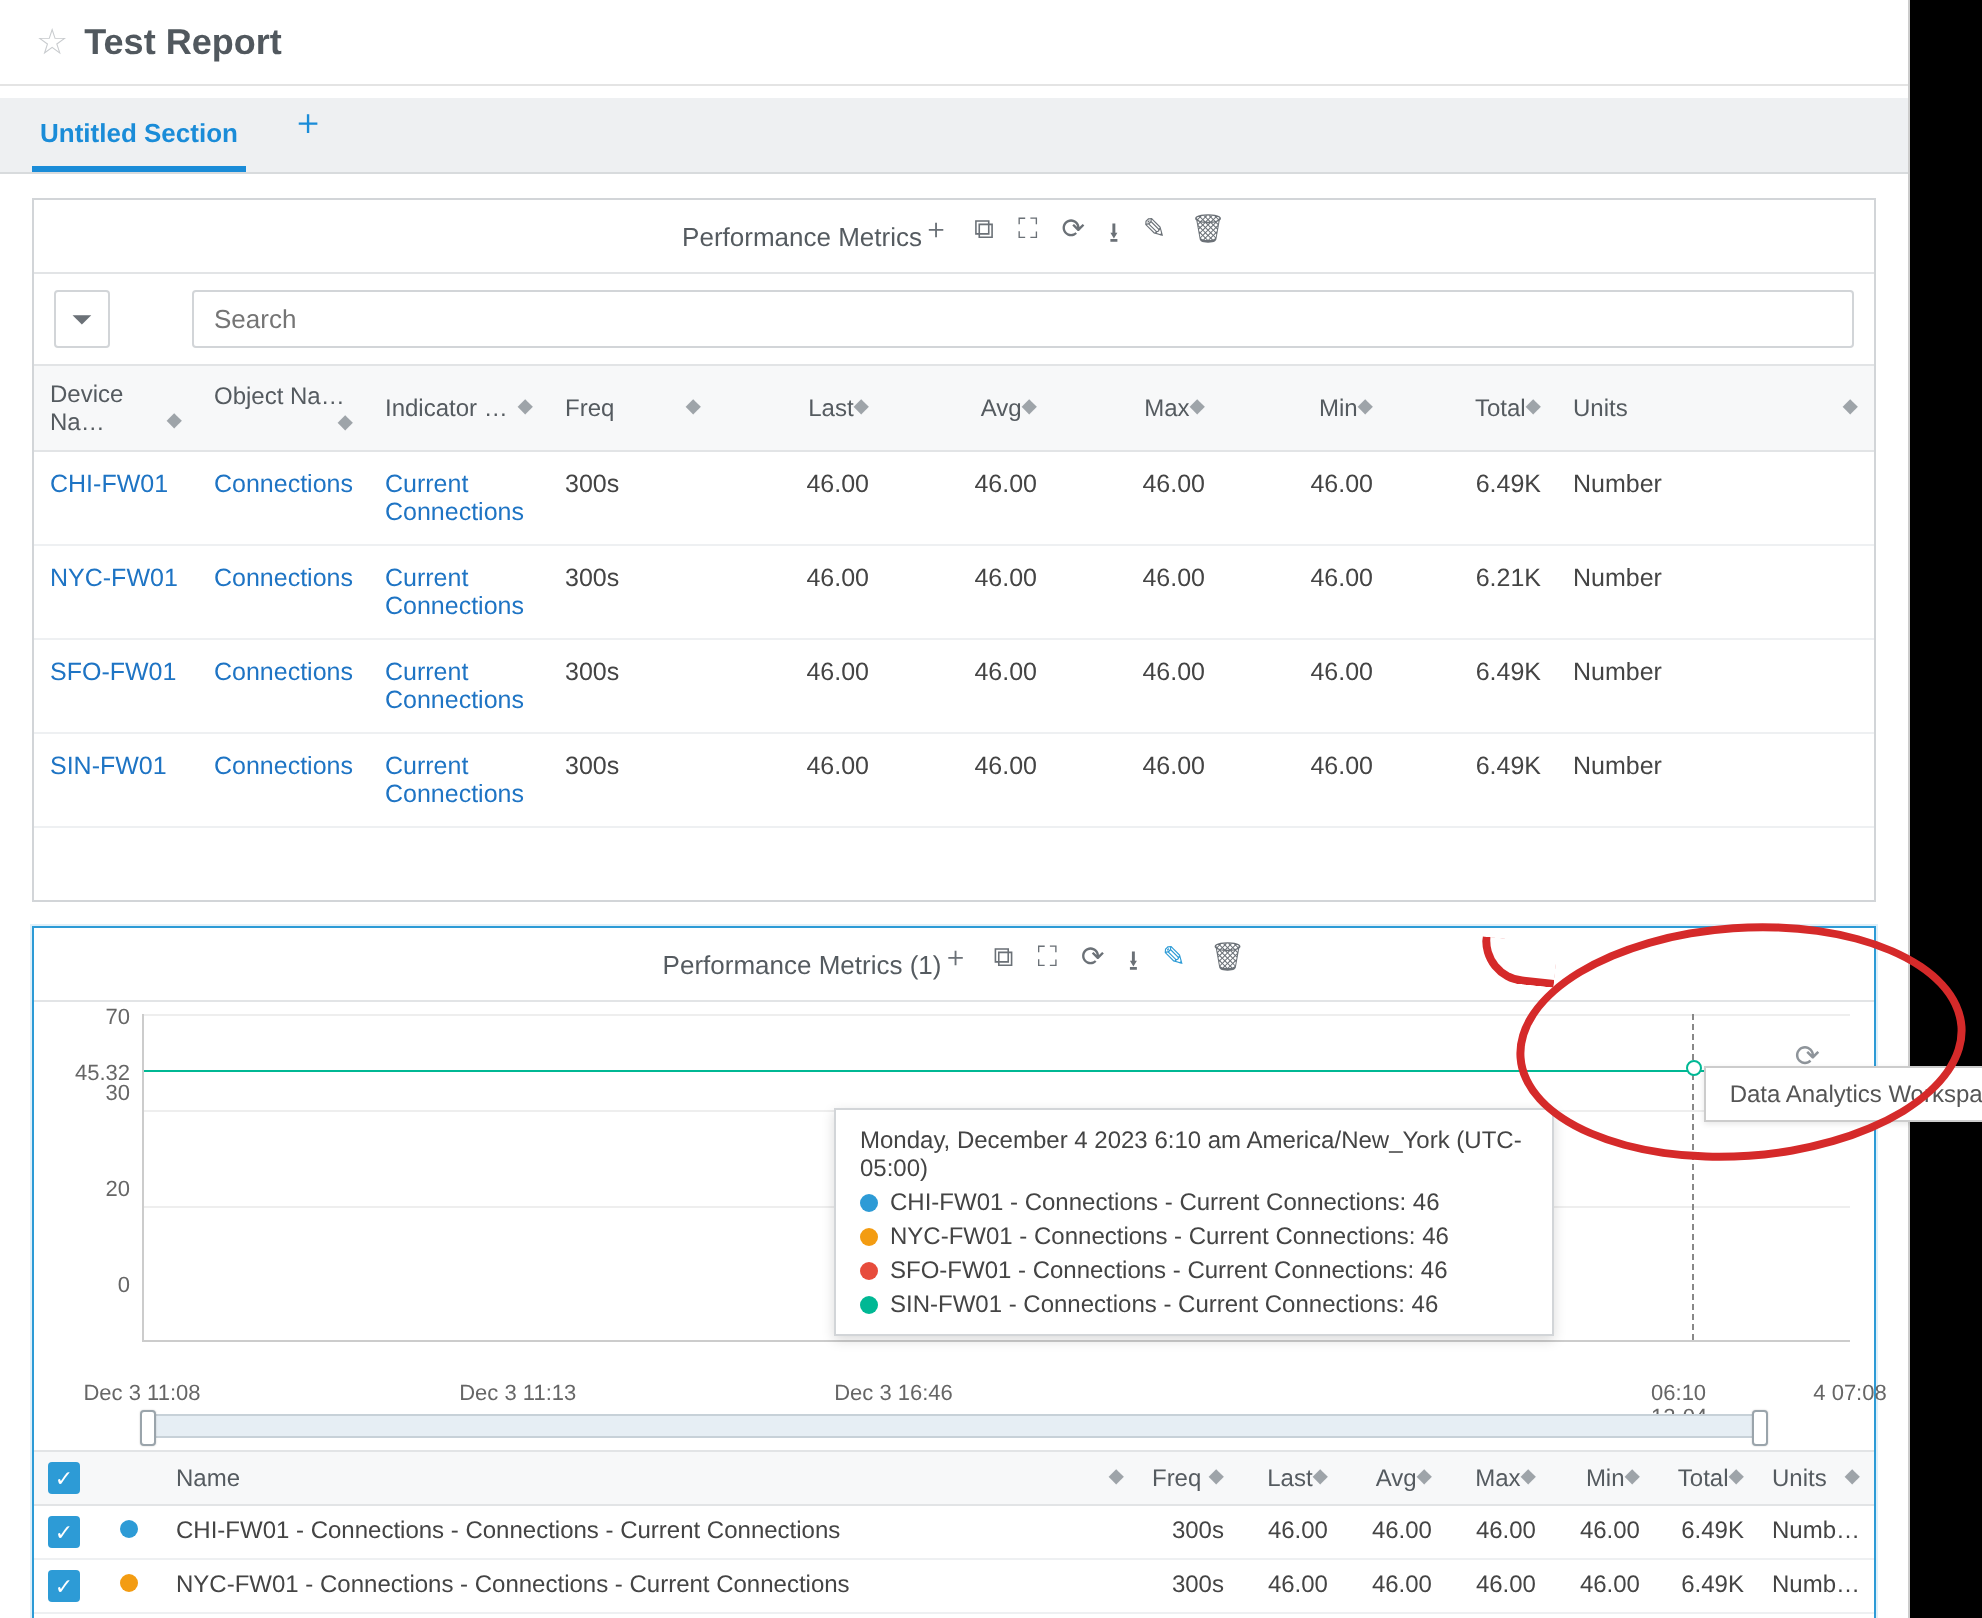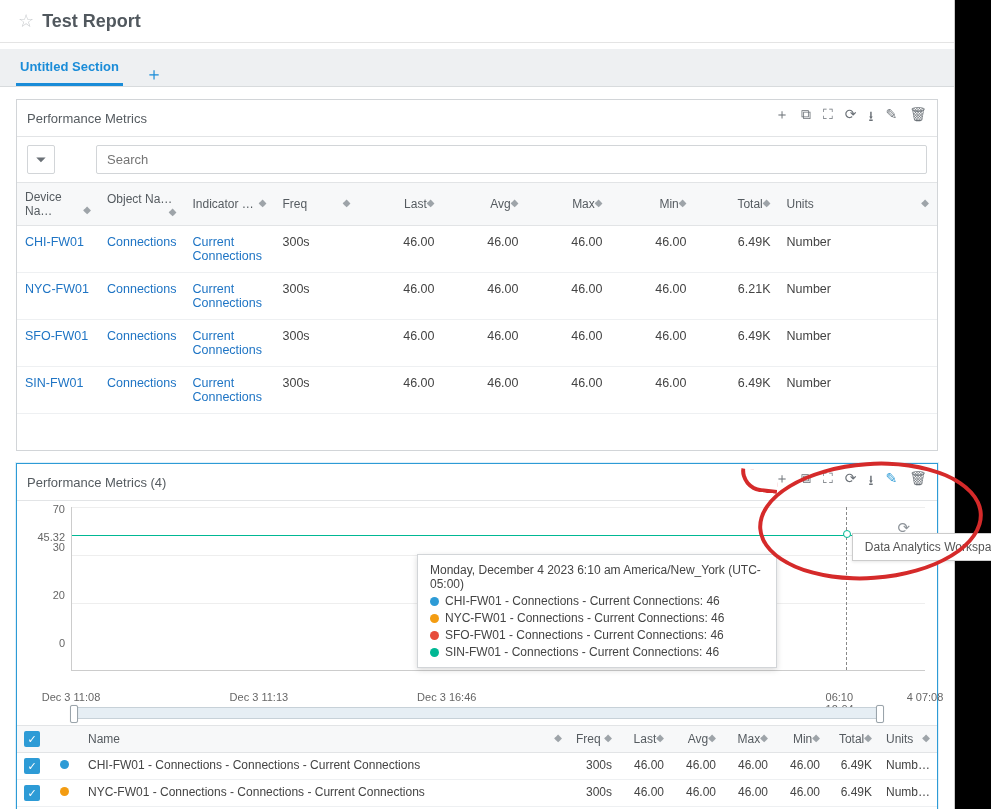--- a/index.html
+++ b/index.html
@@ -1,26 +1,26 @@
 <!DOCTYPE html>
 <html><head>
 <meta charset="utf-8">
 <style>
   * { box-sizing: border-box; margin: 0; padding: 0; }
   body { font-family: -apple-system, BlinkMacSystemFont, "Segoe UI", Arial, sans-serif; font-size: 13px; color: #333; background: #f0f1f2; width: 991px; height: 809px; overflow: hidden; position: relative; }
   .page { background: #fff; width: 955px; height: 100%; border-right: 1px solid #ccc; }
   .header { display: flex; align-items: center; padding: 10px 18px; border-bottom: 1px solid #e4e4e4; background: #fff; }
   .star-icon { color: #c8cbce; font-size: 18px; margin-right: 8px; cursor: pointer; }
   .page-title { font-size: 18px; font-weight: 600; color: #51585e; }
-  .tabs-bar { display: flex; align-items: flex-end; padding: 0 16px; background: #eef0f2; border-bottom: 1px solid #d8dbdd; height: 38px; margin-top: 6px; }
+  .tabs-bar { display: flex; align-items: flex-start; padding: 0 16px; background: #eef0f2; border-bottom: 1px solid #d8dbdd; height: 38px; margin-top: 6px; }
   .tab { padding: 10px 4px 9px; color: #1a8cd8; border-bottom: 3px solid #1a8cd8; font-size: 13px; font-weight: 600; cursor: pointer; }
   .tab-add { color: #1a8cd8; font-size: 18px; margin-left: 22px; cursor: pointer; }
   .panel { margin: 12px 16px 12px 16px; border: 1px solid #d2d5d8; background: #fff; }
   .panel-active { border: 1px solid #2d9bd6; box-shadow: 0 0 0 1px rgba(45,155,214,0.15); }
-  .panel-header { display: flex; align-items: center; justify-content: space-between; padding: 6px 10px; border-bottom: 1px solid #e2e4e6; }
+  .panel-header { display: flex; align-items: center; justify-content: center; padding: 6px 10px; border-bottom: 1px solid #e2e4e6; }
   .panel-title { font-size: 13px; color: #555b60; font-weight: 500; }
   .panel-toolbar { display: flex; gap: 12px; color: #6b7177; }
   .panel-toolbar .ico { cursor: pointer; font-size: 14px; }
   .panel-toolbar .ico.active { color: #2d9bd6; }
   .filter-row { display: flex; padding: 8px 10px; gap: 8px; align-items: stretch; }
   .filter-icon { width: 28px; display:flex; align-items:center; justify-content:center; color:#6b7177; border:1px solid #d2d5d8; border-radius:2px; cursor:pointer; }
   .search-input { flex:1; border:1px solid #d2d5d8; border-radius:2px; padding:6px 10px; font-size:13px;margin-left:33px; }
   table { width: 100%; border-collapse: collapse; }
   th { text-align: left; font-weight: 500; font-size: 12px; color: #555b60; padding: 7px 8px; border-top:1px solid #e2e4e6; border-bottom:1px solid #e2e4e6; background:#f7f8f9; position:relative; }
   th .sort { float:right; color:#9ea4a9; font-size:10px; }
@@ -158,21 +158,21 @@
   <td style="text-align:right">46.00</td>
   <td style="text-align:right">6.49K</td>
   <td>Number</td>
           </tr>
         </tbody>
     </table>
   </div>
 
   <div class="panel panel-active" style="position:relative;">
     <div class="panel-header">
-      <span class="panel-title">Performance Metrics (4)</span>
+      <span class="panel-title">Performance Metrics (1)</span>
       <div class="panel-toolbar">
         <span class="ico">＋</span>
         <span class="ico">⧉</span>
         <span class="ico">⛶</span>
         <span class="ico">⟳</span>
         <span class="ico">⭳</span>
         <span class="ico active">✎</span>
         <span class="ico">🗑</span>
       </div>
     </div>

